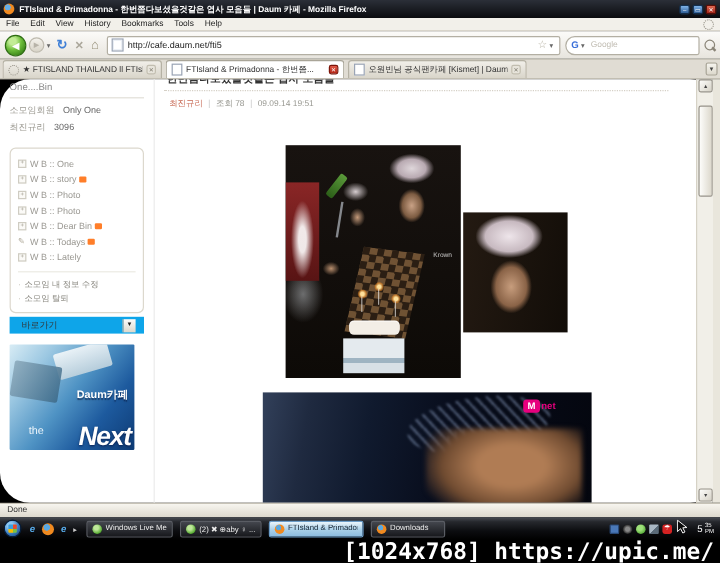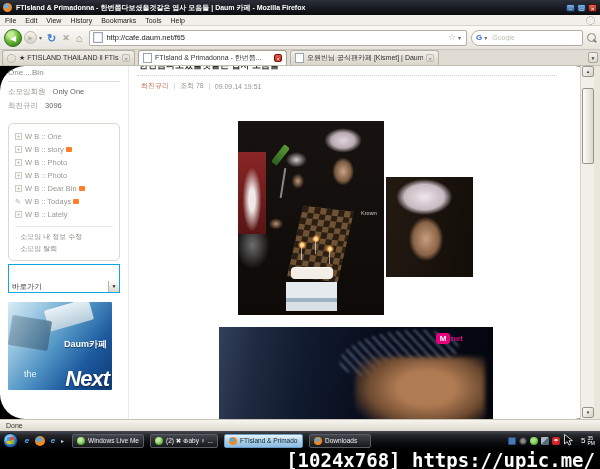--- a/index.html
+++ b/index.html
@@ -64,21 +64,21 @@
   .menu-box{width:112px;border:1px solid #dcd8cd;border-radius:5px;background:#fff;margin-top:12px;padding:6px 0 5px 6px;box-sizing:border-box;}
   .mb-item{display:flex;align-items:center;height:13px;}
   .expand-ico{width:7px;height:7px;border:1px solid #cfccc2;color:#a6a296;font-size:5px;line-height:5px;text-align:center;box-sizing:border-box;flex:0 0 7px;margin-right:3px;background:#fbfaf7;}
   .pencil-ico{font-size:7px;color:#b0aa9a;flex:0 0 9px;margin-right:1px;line-height:8px;}
   .mb-label{font-size:7.5px;color:#9a9892;white-space:nowrap;}
   .newbadge{width:6px;height:5px;background:#ff7e29;border-radius:1px;margin-left:2px;flex:0 0 6px;}
   .mb-divider{border-top:1px solid #eceae3;margin:5px 6px 4px 0;}
   .mb-link{display:flex;align-items:center;height:12px;font-size:7px;color:#8a8880;}
   .mb-link .bullet{color:#c6c2b6;margin-right:3px;font-size:7px;}
   .shortcut-label{font-size:8px;color:#4a4a4a;font-weight:bold;margin-top:8px;}
-  .sideselect{width:112px;height:29px;border:1px solid #0ea5e9;background:#fff;display:flex;align-items:flex-end;margin-top:3px;box-sizing:border-box;}
+  .sideselect{width:112px;height:14px;border:7px solid #0ea5e9;background:#fff;display:flex;align-items:center;margin-top:3px;box-sizing:border-box;}
   .sel-text{flex:1;font-size:7.5px;color:#333;padding-left:3px;white-space:nowrap;overflow:hidden;}
   .sel-btn{width:11px;height:11px;background:linear-gradient(#fdfdfb,#dcd8cc);border-left:1px solid #b9b5a9;font-size:5px;line-height:11px;text-align:center;color:#222;box-sizing:border-box;}
   .banner{position:relative;width:104px;height:88px;margin-top:9px;overflow:hidden;border-radius:1px;
     background:linear-gradient(128deg,#d8ecf5 0%,#9cc8e2 22%,#4f93c4 48%,#1d5a9e 72%,#0d3a74 100%);}
   .b-shape1{position:absolute;left:38px;top:2px;width:46px;height:22px;background:linear-gradient(#f4f8fa,#c2d4de);transform:rotate(-16deg);border-radius:2px;opacity:.9;}
   .b-shape2{position:absolute;left:2px;top:16px;width:40px;height:30px;background:linear-gradient(110deg,#8aa8ba,#3c6886);transform:rotate(9deg);border-radius:2px;opacity:.85;}
   .b-brand{position:absolute;right:5px;top:36px;font-size:9px;font-weight:bold;color:#fff;text-shadow:0 1px 1px rgba(0,0,30,.5);}
   .b-the{position:absolute;left:16px;bottom:11px;font-size:9px;color:#eef6fb;}
   .b-next{position:absolute;right:3px;bottom:0px;font-size:22px;font-weight:bold;color:#fff;font-style:italic;letter-spacing:-1px;text-shadow:0 1px 2px rgba(0,0,40,.6);line-height:22px;}
 

